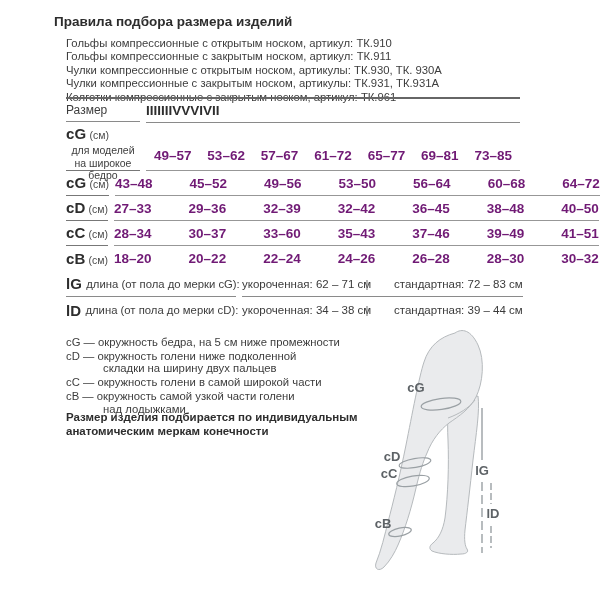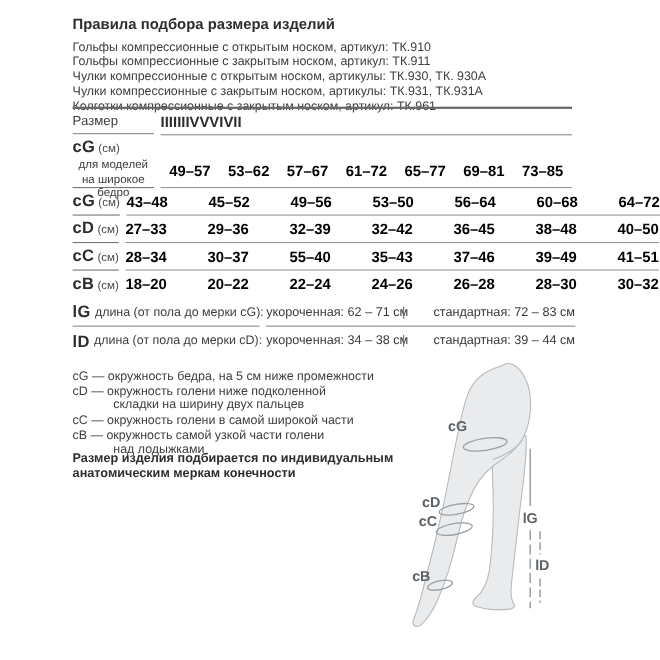--- a/index.html
+++ b/index.html
@@ -3,21 +3,21 @@
 <meta charset="utf-8">
 <style>
   html,body{margin:0;padding:0;}
   body{
     width:600px;height:600px;background:#ffffff;
     font-family:"Liberation Sans","DejaVu Sans",sans-serif;
     color:#3a3a3a;position:relative;overflow:hidden;
   }
   .abs{position:absolute;}
   
-  .title{left:66px;top:14px;font-size:13.5px;font-weight:bold;color:#2d2d2d;white-space:nowrap;text-align:right;}
+  .title{left:54px;top:14px;font-size:13.5px;font-weight:bold;color:#2d2d2d;white-space:nowrap;text-align:right;}
   .intro{left:66px;top:37px;font-size:11.3px;line-height:13.4px;color:#3d3d3d;}
   .intro div{white-space:nowrap;}
   
   .table{left:66px;top:97px;width:454px;border-top:2px solid #666;}
   .thead{display:flex;height:23px;align-items:center;}
   .thead .tlabel,.thead .vals{border-bottom:1.5px solid #8a8a8a;height:100%;display:flex;align-items:center;}
   .tlabel{width:74px;margin-right:6px;box-sizing:border-box;}
   .vals{flex:1;display:grid;grid-template-columns:repeat(7,1fr);align-items:center;text-align:center;}
   .thead .tlabel{font-size:12px;color:#3d3d3d;text-align:center;}
   .thead .vals span{font-weight:bold;font-size:13.5px;color:#2d2d2d;}
@@ -27,21 +27,21 @@
   .trow .tlabel,.trow .vals{height:100%;box-sizing:border-box;}
   .trow:not(.tall) .tlabel{display:flex;align-items:center;}
   .trow.tall .tlabel{padding-top:3px;}
   .trow.tall .vals{align-items:end;padding-bottom:7px;}
   .trow:not(.tall) .vals{align-items:center;gap:37px;}
   .trow.divided .tlabel{border-bottom:1px solid #777;}
   .trow.divided .vals{border-bottom:1px solid #979797;}
   .term{font-weight:bold;font-size:15px;color:#2d2d2d;letter-spacing:.2px;}
   .unit{font-size:10.5px;color:#4a4a4a;margin-left:3px;}
   .rownote{font-size:10.5px;line-height:12.5px;color:#3d3d3d;white-space:pre-line;margin-top:1px;text-align:center;}
-  .vals .cell{font-weight:bold;font-size:13.5px;color:#000000;white-space:nowrap;}
+  .vals .cell{font-weight:bold;font-size:13.5px;color:#701a75;white-space:nowrap;}
   
   .lrow{display:flex;height:26px;align-items:center;}
   .lrow.divided .llabel,.lrow.divided .lvals{border-bottom:1px solid #8a8a8a;height:100%;box-sizing:border-box;}
   .llabel{width:170px;margin-right:6px;display:flex;align-items:center;white-space:nowrap;}
   .lvals{flex:1;display:flex;align-items:center;white-space:nowrap;}
   .llabel .desc{font-size:11.3px;margin-left:4px;color:#3d3d3d;}
   .lvals .short{width:118px;font-size:11.5px;}
   .lvals .pipe{width:14px;text-align:center;color:#6a6a6a;font-size:11.5px;}
   .lvals .std{margin-left:20px;font-size:11.5px;}
   
@@ -125,21 +125,21 @@
           <span class="cell">40–50</span>
         </div>
       </div>
       <div class="trow divided">
         <div class="tlabel">
           <div><span class="term">cC</span><span class="unit">(см)</span></div>
         </div>
         <div class="vals">
           <span class="cell">28–34</span>
           <span class="cell">30–37</span>
-          <span class="cell">55–40</span>
+          <span class="cell">33–60</span>
           <span class="cell">35–43</span>
           <span class="cell">37–46</span>
           <span class="cell">39–49</span>
           <span class="cell">41–51</span>
         </div>
       </div>
       <div class="trow">
         <div class="tlabel">
           <div><span class="term">cB</span><span class="unit">(см)</span></div>
         </div>

